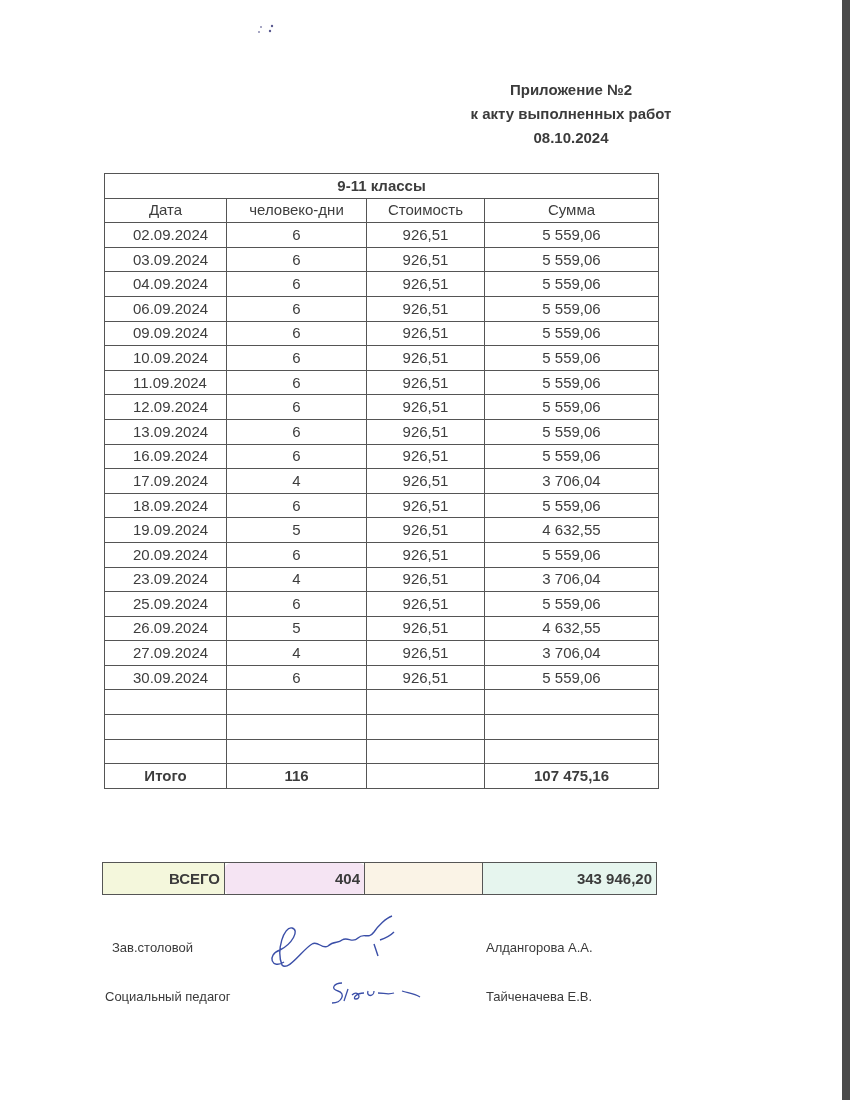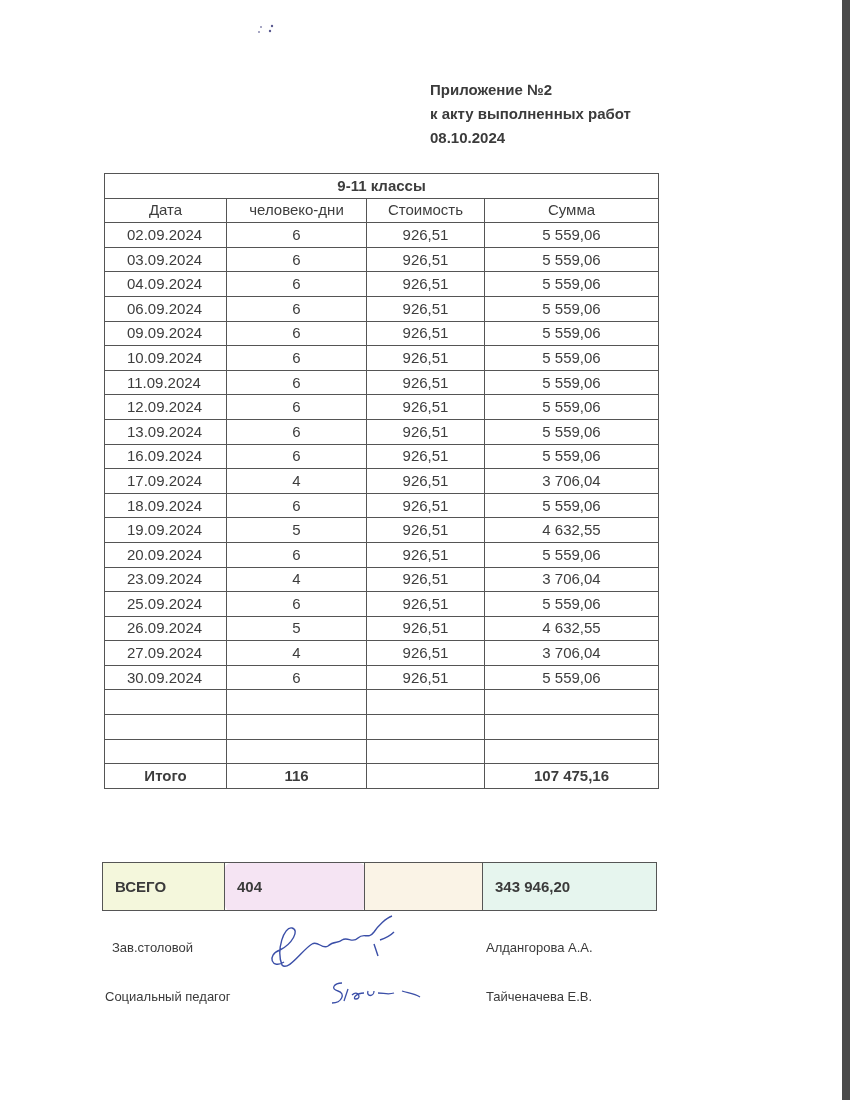--- a/index.html
+++ b/index.html
@@ -2,29 +2,29 @@
 <html><head>
 <meta charset="utf-8">
 <style>
   html, body { margin: 0; padding: 0; }
   body {
     width: 850px; height: 1100px; background: #ffffff; position: relative; overflow: hidden;
     font-family: "Liberation Sans", "DejaVu Sans", sans-serif; color: #3a3a3a;
   }
   .edge-bar { position: absolute; left: 842px; top: 0; width: 8px; height: 1100px; background: #4a4a4a; }
   .scan-marks { position: absolute; left: 255px; top: 22px; width: 24px; height: 16px; }
-  .heading { position: absolute; left: 430px; top: 78px; width: 282px; font-weight: bold; font-size: 15px; line-height: 24px; color: #3b3b3b; }
+  .heading { position: absolute; left: 430px; top: 78px; width: 282px; text-align: center; font-weight: bold; font-size: 15px; line-height: 24px; color: #3b3b3b; }
   .heading div { white-space: nowrap; }
   table.main { position: absolute; left: 104px; top: 173px; border-collapse: collapse; table-layout: fixed; width: 554px; font-size: 15px; color: #3d3d3d; }
   table.main td { border: 1.5px solid #555; height: 23.6px; padding: 0; text-align: center; line-height: 20px; }
-  table.main td.date { text-align: left; padding-left: 22px; }
+  table.main td.date { text-align: left; padding-left: 28px; }
   table.main .title td { font-weight: bold; margin-left: 20px; }
   table.main .total td { font-weight: bold; }
   table.grand { position: absolute; left: 102px; top: 862px; border-collapse: collapse; table-layout: fixed; width: 554px; font-size: 15px; font-weight: bold; color: #3b3b3b; }
-  table.grand td { border: 1.5px solid #555; height: 23px; text-align: left; padding: 12px; }
+  table.grand td { border: 1.5px solid #555; height: 23px; text-align: right; padding: 4px; }
   .sig-row { position: absolute; font-size: 13px; color: #3a3a3a; white-space: nowrap; }
   .sig-svg { position: absolute; }
 </style>
 </head>
 <body>
 
 <div class="edge-bar"></div>
 <svg class="scan-marks" viewBox="0 0 24 16">
   <circle cx="4" cy="10" r="1" fill="#8a8ab0"></circle>
     <circle cx="6" cy="5" r="1" fill="#8a8ab0"></circle>

